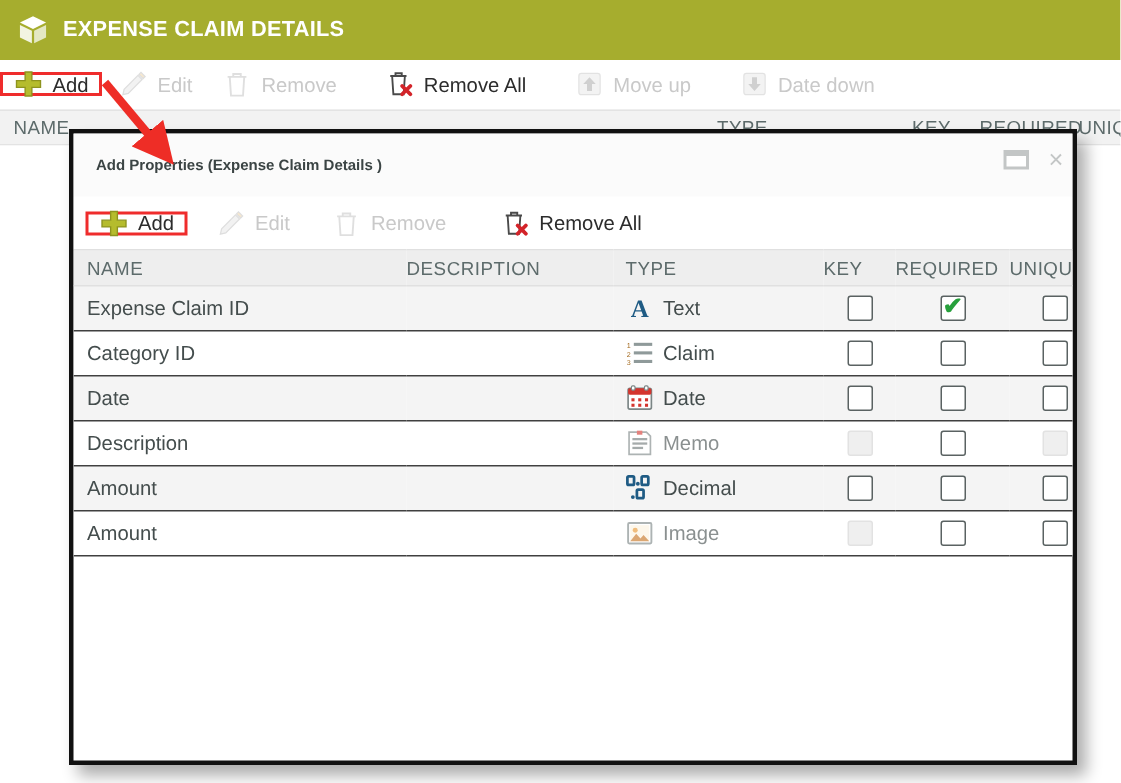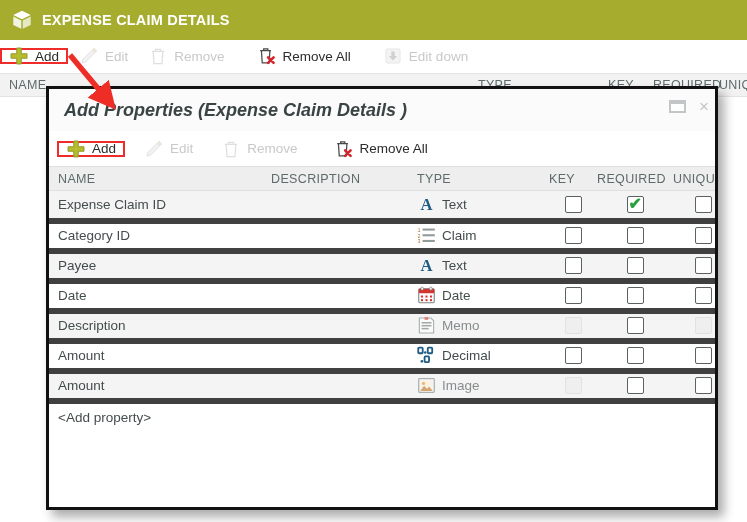--- a/index.html
+++ b/index.html
@@ -65,23 +65,22 @@
     background: #ffffff;
     border: 3px solid #111111;
     box-shadow: 6px 7px 10px rgba(0,0,0,0.33);
     overflow: hidden;
   }
   .dlg-titlebar {
     position: relative; height: 42px; background: #fbfbfb;
     display: flex; align-items: center;
   }
   .dlg-title {
-    margin-left: 15px; font-size: 18px; font-weight: bold; color: #3b4444;
+    margin-left: 15px; font-size: 10px; font-weight: bold; color: #3b4444;
     white-space: nowrap;
-    font-style: italic;
   }
   .dlg-wincontrols {
     position: absolute; right: 6px; top: 11px;
     display: flex; align-items: center; gap: 13px;
   }
   .win-max {
     width: 17px; height: 13px; border: 2px solid #c3c6c6; border-top-width: 4px;
     background: #ffffff;
   }
   .win-close {
@@ -99,21 +98,21 @@
     background: #eeeeee;
     border-top: 1px solid #e0e0e0;
     border-bottom: 1px solid #e0e0e0;
     font-size: 12.5px; font-weight: normal; color: #5d6b6b;
     letter-spacing: 0.35px;
     text-align: left; padding: 5px 0 4px 0; height: 23px;
   }
   .tbl tbody td {
     font-size: 13.5px; color: #444d4d;
     height: 30px; padding: 0; vertical-align: middle;
-    border-bottom: 6px solid #404040;
+    border-bottom: 1px solid #404040;
   }
   .tbl tbody tr:nth-child(odd) td { background: #f4f4f4; }
   .tbl tbody tr:nth-child(even) td { background: #ffffff; }
   .c-name  { width: 222px; padding-left: 9px !important; }
   .c-desc  { width: 138px; }
   .c-type  { width: 140px; }
   .c-key   { width: 48px;  text-align: center; }
   .c-req   { width: 76px;  text-align: center; }
   .c-uni   { width: 60px;  text-align: center; }
   th.c-key, th.c-req, th.c-uni { text-align: center; }
@@ -180,27 +179,34 @@
     </div>
 
     <div class="tbtn" style="margin-left:14px">
       <svg class="ticon" viewBox="0 0 24 24">
         <path d="M3.8 5.6h13M8 5.6V3.4h5v2.2M5.3 5.6l1 14.6h8.2l1-14.6" fill="none" stroke="#4a4a4a" stroke-width="1.5"></path>
         <path d="M13.3 13.6l6.6 6.6M19.9 13.6l-6.6 6.6" stroke="#d3242a" stroke-width="3.1" stroke-linecap="round"></path>
       </svg>
       <span>Remove All</span>
     </div>
 
+    <div class="tbtn disabled" style="margin-left:14px">
+      <svg class="ticon" viewBox="0 0 24 24">
+        <rect x="3.5" y="3.5" width="17" height="17" rx="2" fill="#dcdcdc" stroke="#a8a8a8" stroke-width="1"></rect>
+        <path d="M12 6.5l5 5.5h-3v5.5h-4V12H7z" fill="#6f6f6f"></path>
+      </svg>
+      <span>Move up</span>
+    </div>
 
     <div class="tbtn disabled" style="margin-left:14px">
       <svg class="ticon" viewBox="0 0 24 24">
         <rect x="3.5" y="3.5" width="17" height="17" rx="2" fill="#dcdcdc" stroke="#a8a8a8" stroke-width="1"></rect>
         <path d="M12 17.5l-5-5.5h3V6.5h4V12h3z" fill="#6f6f6f"></path>
       </svg>
-      <span>Edit down</span>
+      <span>Date down</span>
     </div>
   </div>
 
   <div class="app-colhdr">
     <span style="left:9px">NAME</span>
     <span style="left:478px">TYPE</span>
     <span style="left:608px">KEY</span>
     <span style="left:653px">REQUIRED</span>
     <span style="left:719px">UNIQUE</span>
   </div>
@@ -289,35 +295,20 @@
                   <rect x="7" y="17.6" width="15.5" height="2.6" fill="#8f9a9a"></rect>
                 </svg>
                 <span>Claim</span>
               </div>
             </td>
             <td class="c-key"><span class="cb"></span></td>
             <td class="c-req"><span class="cb"></span></td>
             <td class="c-uni"><span class="cb"></span></td>
           </tr>
           <tr>
-            <td class="c-name">Payee</td>
-            <td class="c-desc"></td>
-            <td class="c-type">
-              <div class="typecell">
-                <svg class="tyicon" viewBox="0 0 24 24">
-                  <text x="12" y="19.5" text-anchor="middle" font-family="Liberation Serif, serif" font-size="21" font-weight="bold" fill="#1f5b84">A</text>
-                </svg>
-                <span>Text</span>
-              </div>
-            </td>
-            <td class="c-key"><span class="cb"></span></td>
-            <td class="c-req"><span class="cb"></span></td>
-            <td class="c-uni"><span class="cb"></span></td>
-          </tr>
-          <tr>
             <td class="c-name">Date</td>
             <td class="c-desc"></td>
             <td class="c-type">
               <div class="typecell">
                 <svg class="tyicon" viewBox="0 0 24 24">
                   <rect x="2.2" y="3.6" width="19.6" height="17.5" rx="1.5" fill="#ffffff" stroke="#7b8585" stroke-width="1.4"></rect>
                   <rect x="2.2" y="3.6" width="19.6" height="5.4" rx="1.5" fill="#d4352e"></rect>
                   <rect x="5" y="1.6" width="3" height="3.6" rx="1" fill="#ffffff" stroke="#7b8585" stroke-width="1"></rect>
                   <rect x="16" y="1.6" width="3" height="3.6" rx="1" fill="#ffffff" stroke="#7b8585" stroke-width="1"></rect>
                   <g fill="#d4352e">
@@ -385,23 +376,20 @@
                   <circle cx="8.2" cy="9.4" r="2.1" fill="#e8962e"></circle>
                   <path d="M4 18.8l5-6.4 3.6 4 2.6-3 4.8 5.4z" fill="#c6721f"></path>
                 </svg>
                 <span>Image</span>
               </div>
             </td>
             <td class="c-key"><span class="cb disabled"></span></td>
             <td class="c-req"><span class="cb"></span></td>
             <td class="c-uni"><span class="cb"></span></td>
           </tr>
-          <tr class="addprop-row">
-            <td colspan="6">&lt;Add property&gt;</td>
-          </tr>
         </tbody>
     </table>
   </div>
 
   <svg class="annot-arrow" width="747" height="522">
     <defs>
       <marker id="ah" markerWidth="5" markerHeight="5" refX="2.2" refY="2.5" orient="auto">
         <path d="M0,0 L5,2.5 L0,5 z" fill="#ee2d26"></path>
       </marker>
     </defs>

